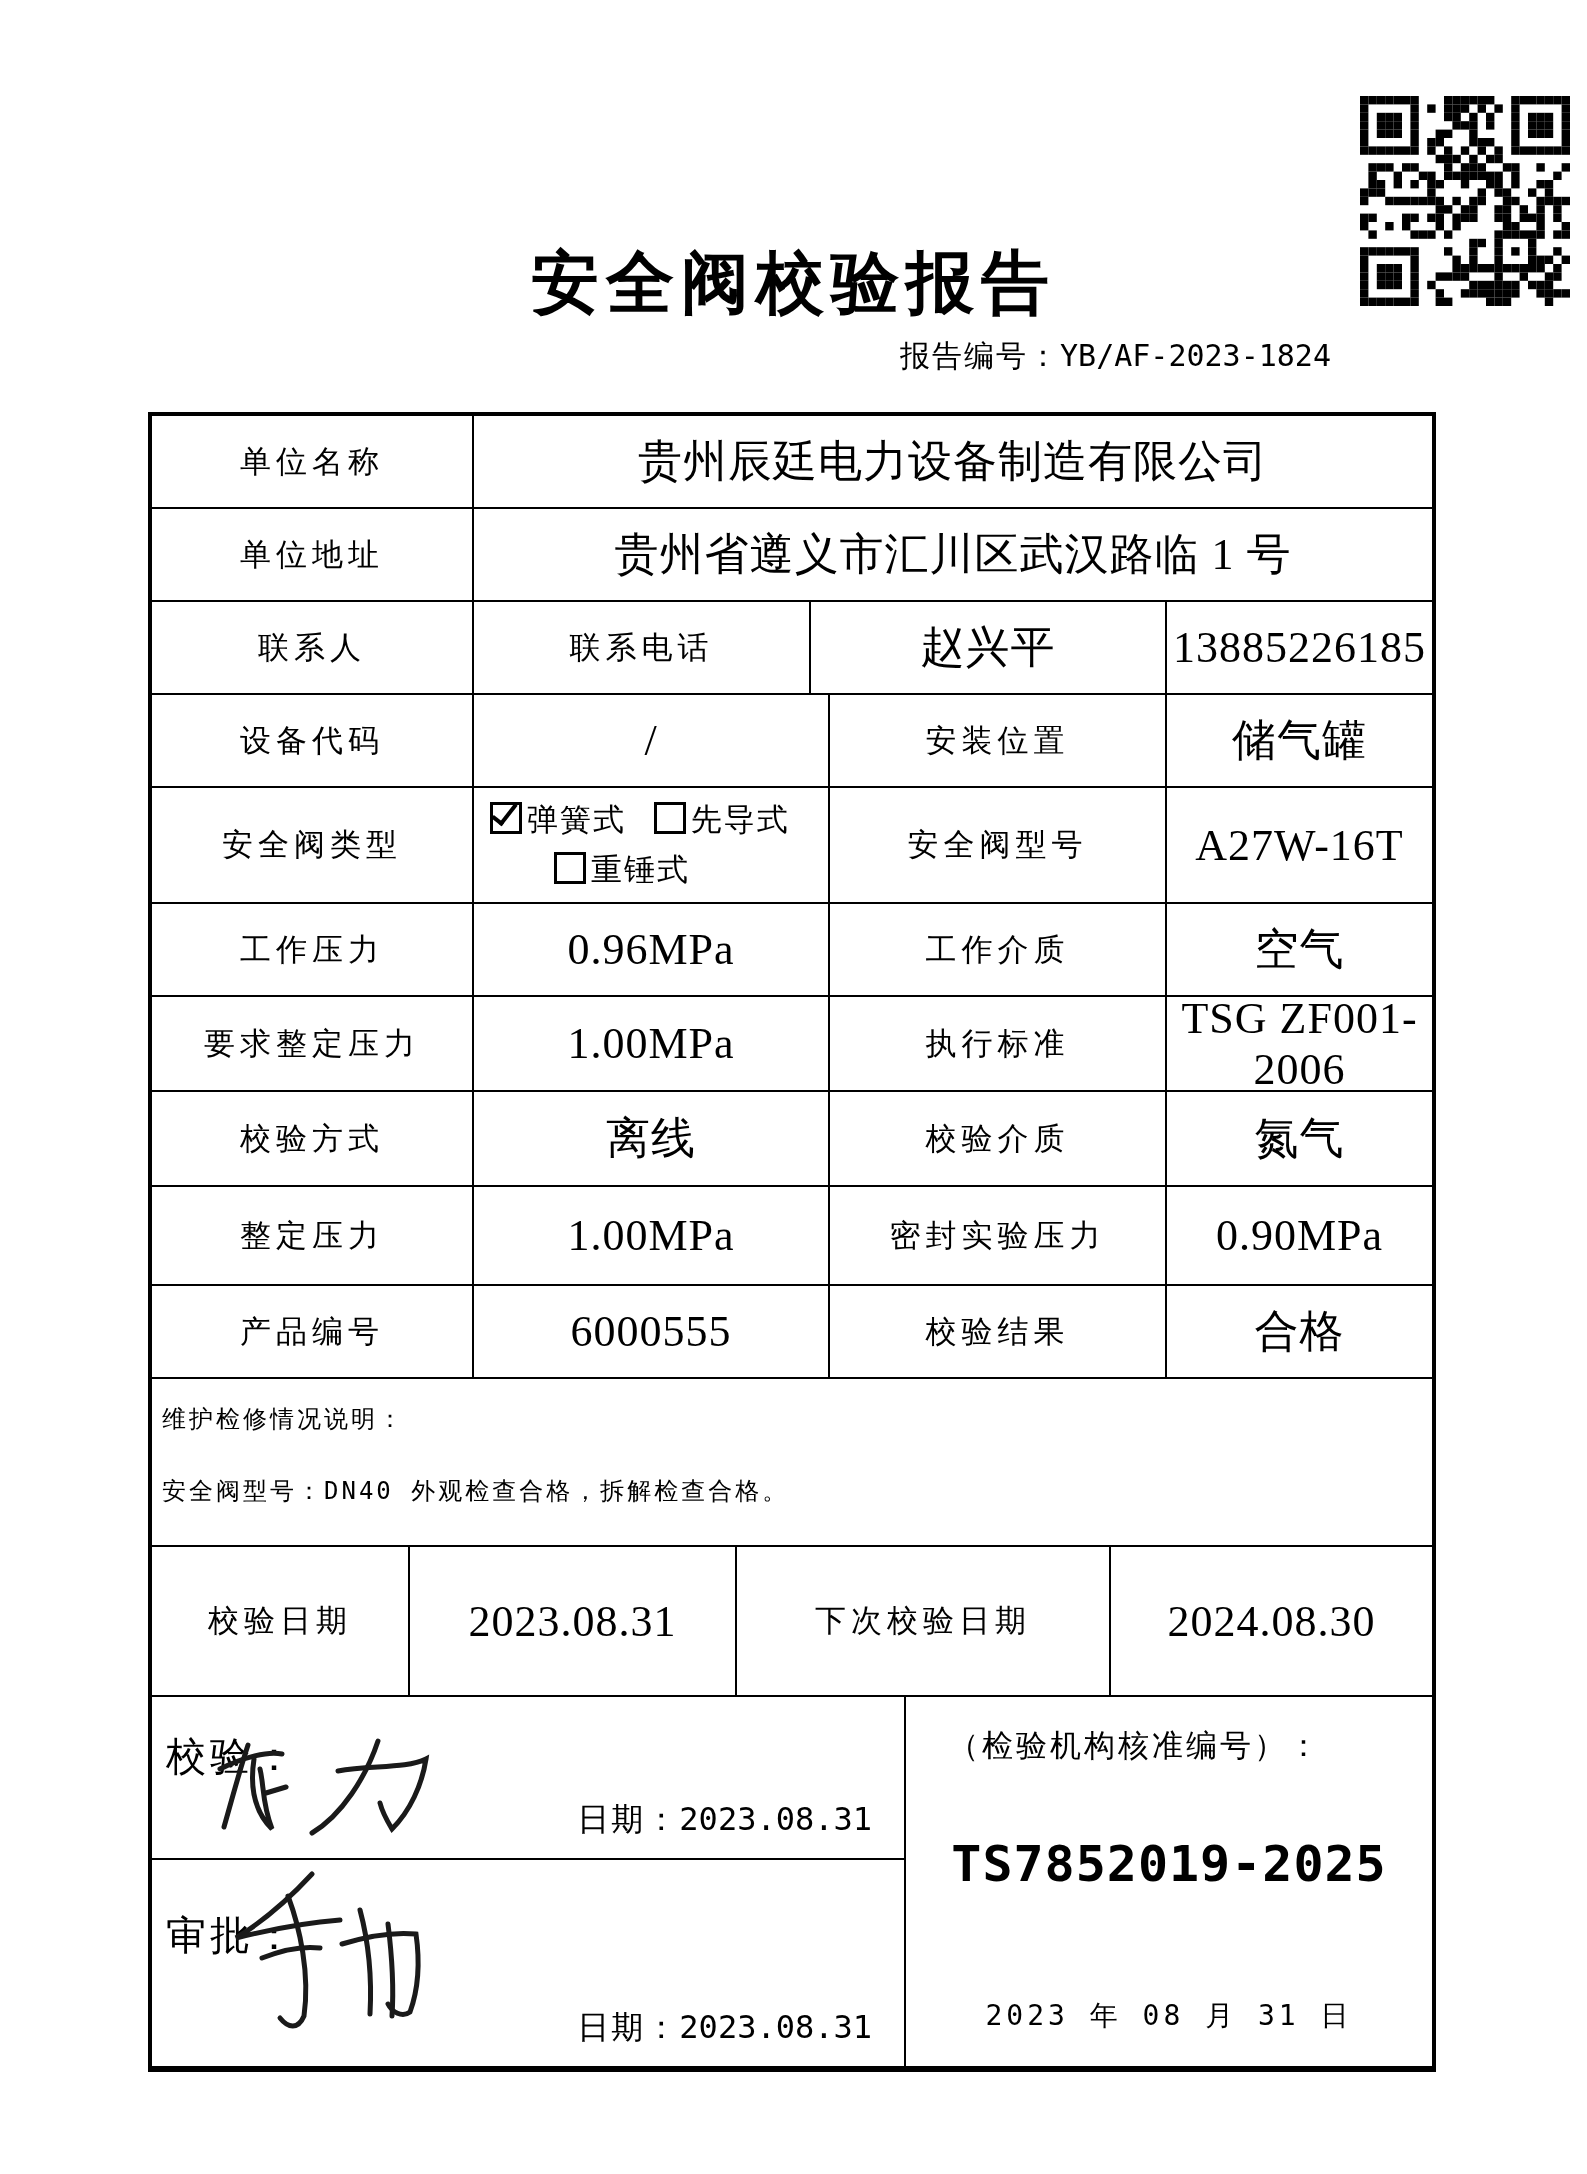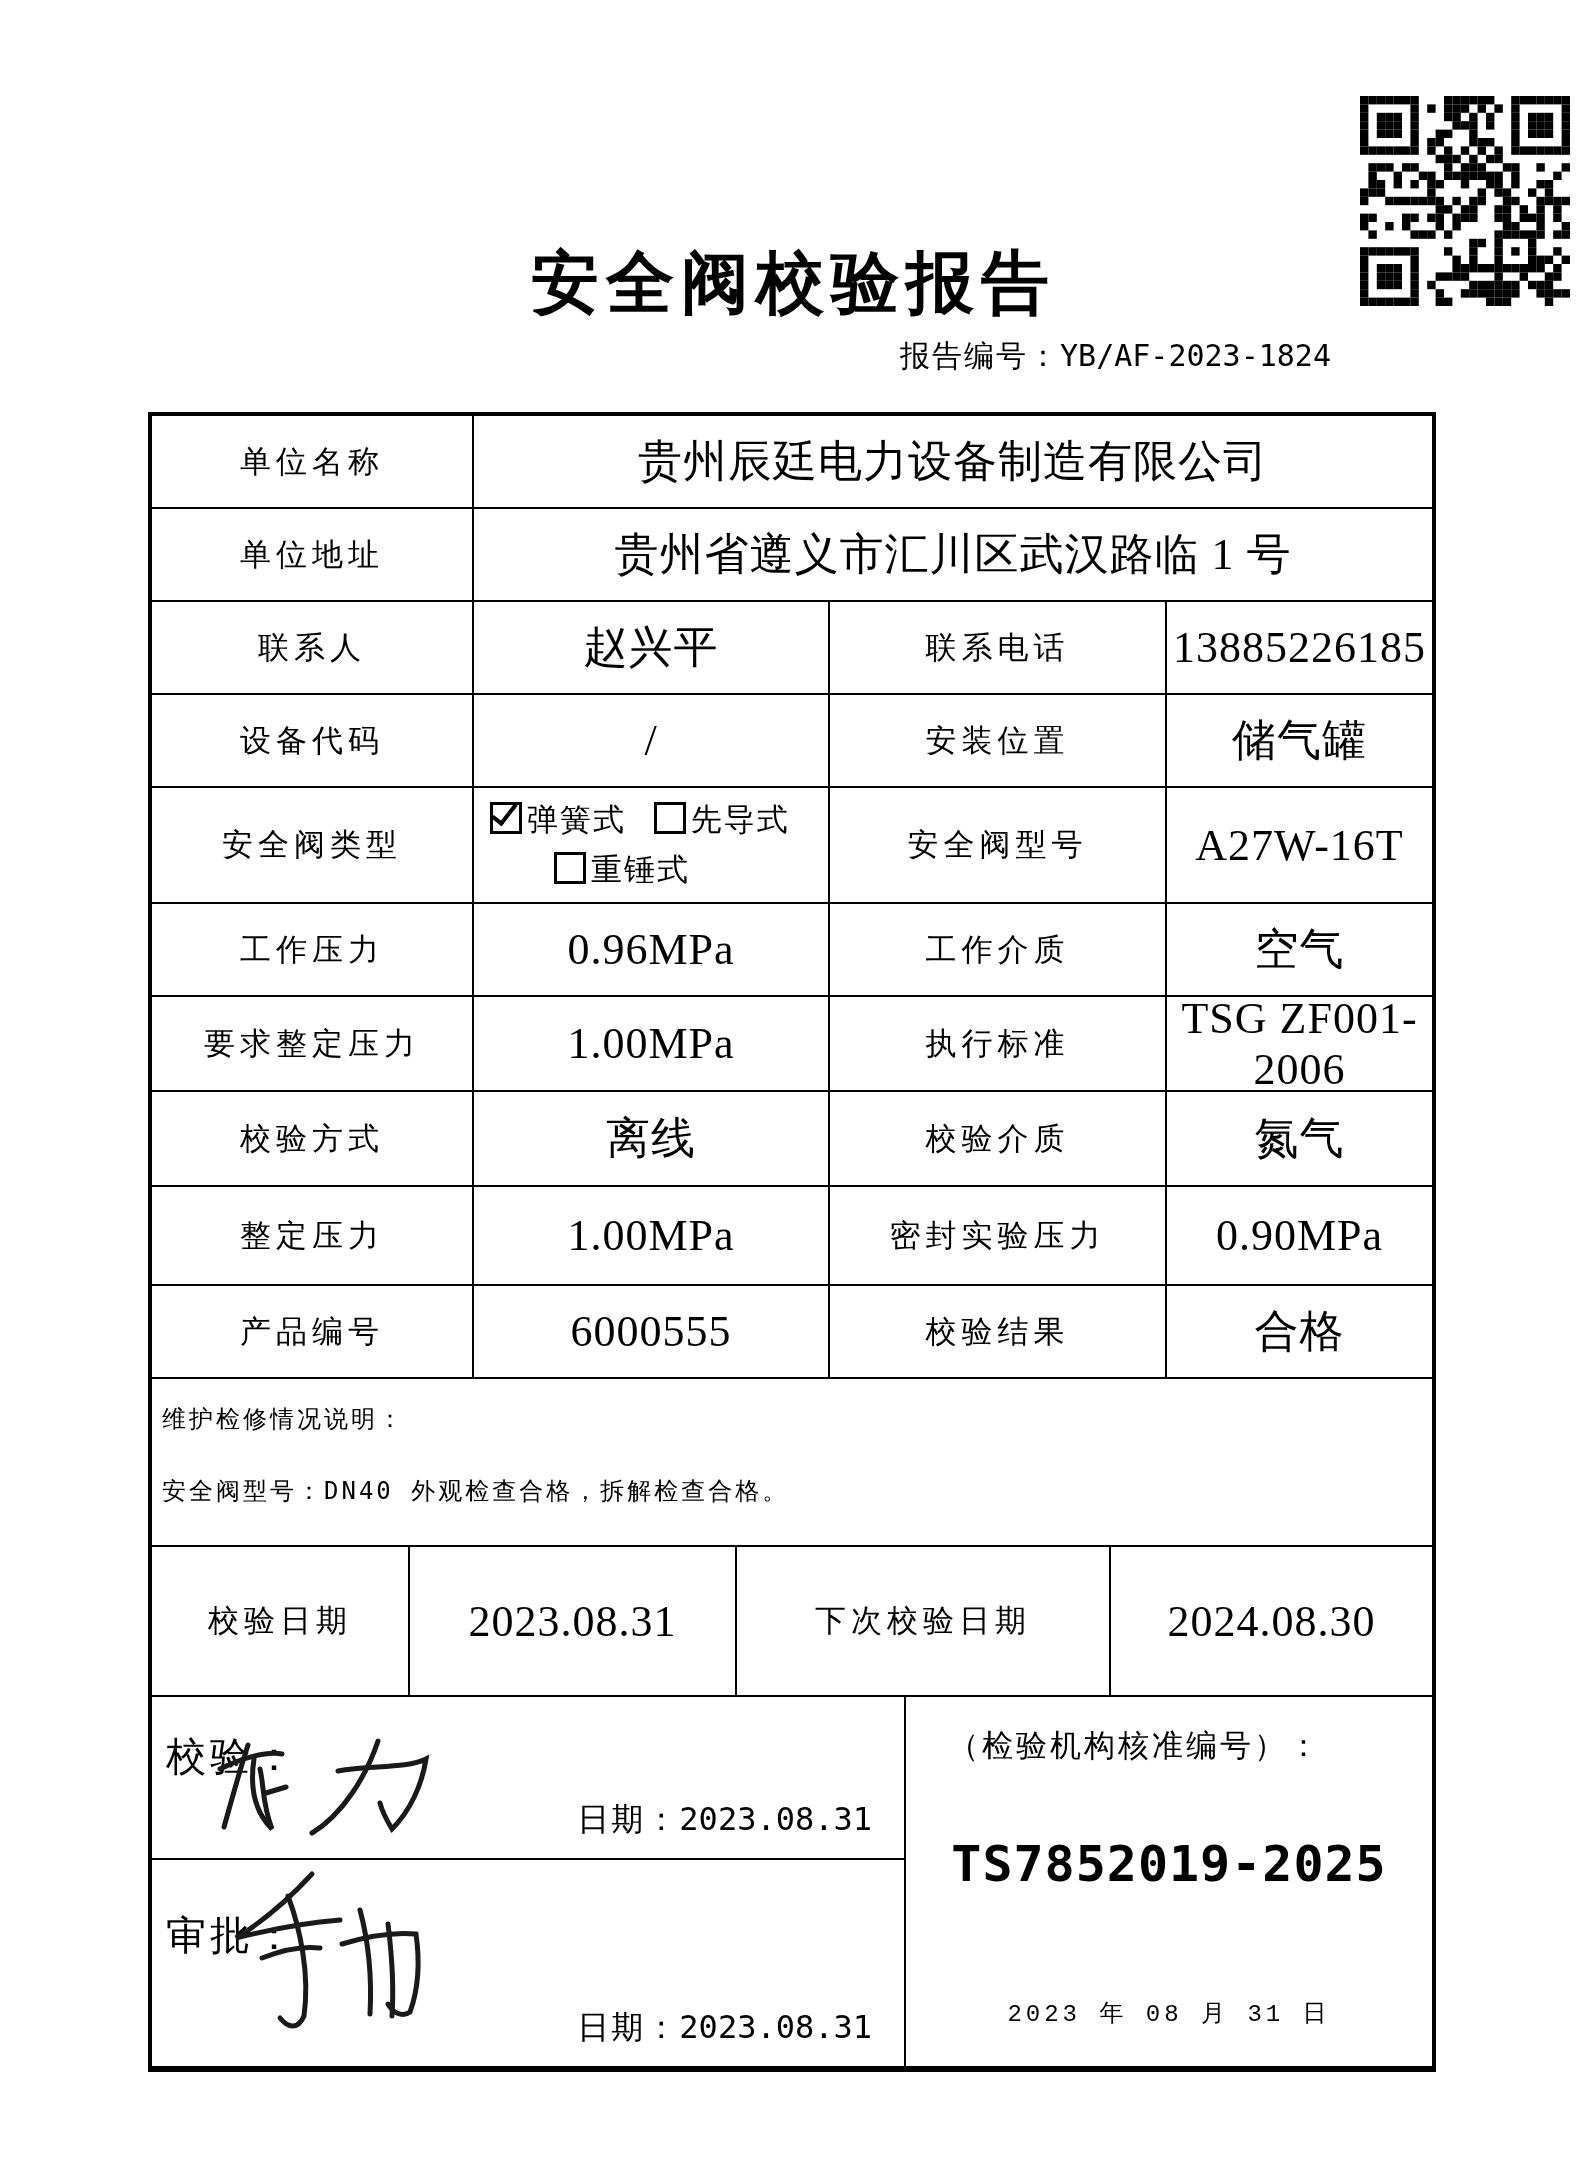--- a/index.html
+++ b/index.html
@@ -47,21 +47,21 @@
   .sig-app .sig-label{top:48px;}
   .date-line{position:absolute;right:32px;bottom:16px;font-size:32px;letter-spacing:2px;white-space:nowrap;}
   .sig-svg{position:absolute;stroke:#1a1a1a;fill:none;stroke-width:5;stroke-linecap:round;}
   .sig1{left:58px;top:30px;width:250px;height:115px;}
   .sig2{left:40px;top:6px;width:270px;height:175px;}
 
   .sig-right{flex:1;position:relative;box-sizing:border-box;}
   .org-label{position:absolute;left:42px;top:28px;font-size:31px;letter-spacing:3px;}
   .org-code{position:absolute;left:0;top:138px;width:100%;text-align:center;
             font-size:50px;font-weight:bold;letter-spacing:1px;}
-  .issue-date{position:absolute;left:0;top:300px;width:100%;text-align:center;font-size:24px;letter-spacing:4px;font-family:Liberation Mono, monospace;}
+  .issue-date{position:absolute;left:0;top:300px;width:100%;text-align:center;font-size:28px;letter-spacing:4px;}
 </style>
 </head>
 <body>
 
 <div class="doc">
 
   <svg id="qr" class="qr" xmlns="http://www.w3.org/2000/svg" viewBox="0 0 200 200">
       <rect x="0" y="0" width="8" height="8"></rect>
       <rect x="8" y="0" width="8" height="8"></rect>
       <rect x="16" y="0" width="8" height="8"></rect>
@@ -390,22 +390,22 @@
       <div class="cell value cwide end">贵州辰廷电力设备制造有限公司</div>
     </div>
 
     <div class="row" style="height:93px">
       <div class="cell label c1">单位地址</div>
       <div class="cell value cwide end">贵州省遵义市汇川区武汉路临 1 号</div>
     </div>
 
     <div class="row" style="height:93px">
       <div class="cell label c1">联系人</div>
+      <div class="cell label c3">联系电话</div>
       <div class="cell value c2">赵兴平</div>
-      <div class="cell label c3">联系电话</div>
       <div class="cell value c4 end">13885226185</div>
     </div>
 
     <div class="row" style="height:93px">
       <div class="cell label c1">设备代码</div>
       <div class="cell value c2">/</div>
       <div class="cell label c3">安装位置</div>
       <div class="cell value c4 end">储气罐</div>
     </div>
 

